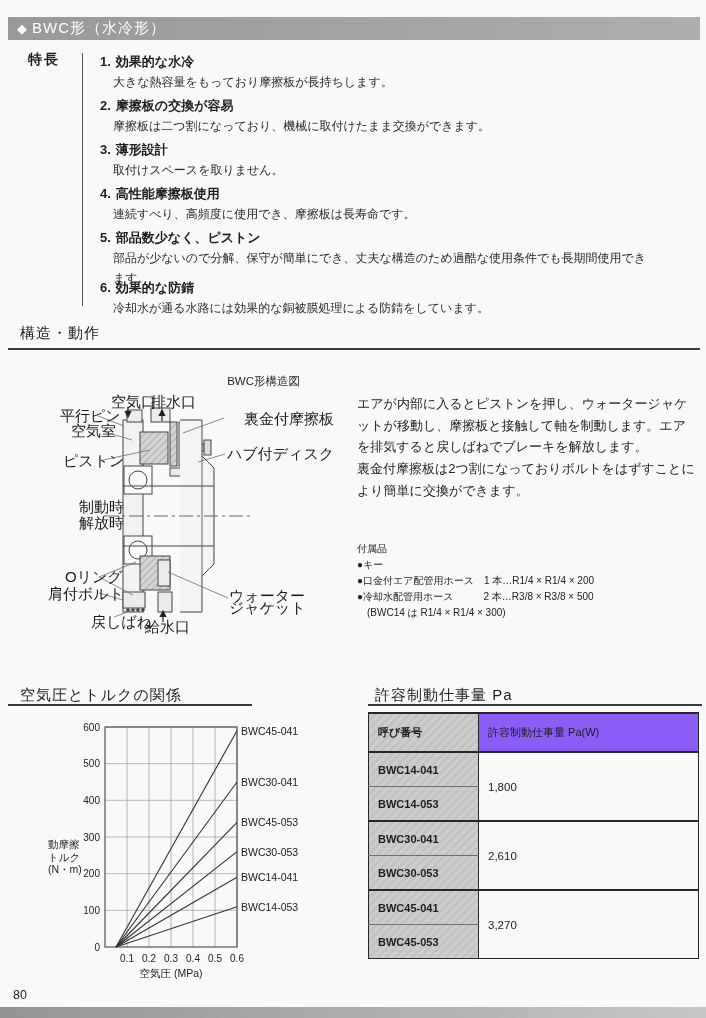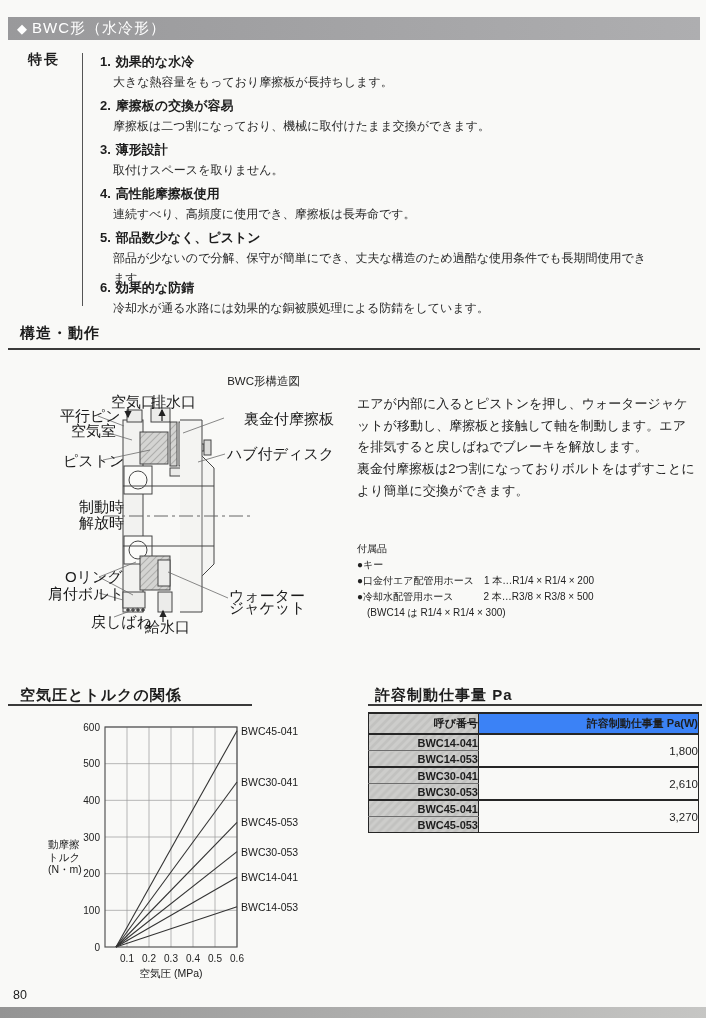--- a/index.html
+++ b/index.html
@@ -14,21 +14,21 @@
 
   
   .feat-label{position:absolute;left:28px;top:51px;font-size:14px;font-weight:bold;letter-spacing:2px;}
   .feat-divider{position:absolute;left:82px;top:53px;width:1px;height:253px;background:#555;}
   .feat{position:absolute;left:100px;width:596px;}
   .feat-h{font-size:13px;font-weight:bold;line-height:20px;}
   .feat-h .ft{margin-left:5px;}
   .feat-b{font-size:12px;line-height:20px;margin-left:13px;max-width:534px;color:#2a2a2a;}
 
   
-  .sec-h{position:absolute;font-size:15px;font-weight:bold;letter-spacing:1px;text-align:right;}
+  .sec-h{position:absolute;font-size:15px;font-weight:normal;letter-spacing:1px;text-align:right;}
   .rule{position:absolute;height:1.5px;background:#3a3a3a;}
 
   
   .diagram{position:absolute;left:20px;top:360px;width:340px;height:330px;}
   .diag-title{position:absolute;left:0;top:14px;width:280px;text-align:right;font-size:11.5px;font-weight:normal;}
   .dlabel{position:absolute;font-size:15px;color:#1a1a1a;white-space:nowrap;line-height:12px;}
 
   
   .desc{position:absolute;left:357px;top:393px;width:340px;font-size:13px;line-height:21.7px;color:#222;}
   .desc p{margin:0;}
@@ -42,24 +42,24 @@
   .sline{fill:none;stroke:#333;stroke-width:1.1;}
   .tick{font-size:10px;fill:#222;}
   .tx{text-anchor:middle;}
   .ty{text-anchor:end;}
   .slabel{font-size:10.5px;fill:#1a1a1a;}
   .alabel{font-size:10.5px;fill:#1a1a1a;}
   .ax{text-anchor:middle;}
 
   
   table.work{position:absolute;left:368px;top:712px;width:330px;border-collapse:collapse;table-layout:fixed;}
-  table.work th,table.work td{border:1.5px solid #262626;padding:0;text-align:right;overflow:hidden;}
+  table.work th,table.work td{border:1.5px solid #262626;padding:9px;text-align:left;overflow:hidden;}
   table.work thead th{height:19px;border-top-width:2px;border-bottom-width:2px;font-size:11px;}
   th.c1h{background:repeating-linear-gradient(135deg,#cdcdcb 0 3px,#c2c2c0 3px 6px);font-weight:bold;}
-  th.c2h{background:#3b82f6;font-weight:bold;}
+  th.c2h{background:#8b5cf6;font-weight:normal;}
   td.model{height:15px;background:repeating-linear-gradient(135deg,#cdcdcb 0 3px,#c2c2c0 3px 6px);
     font-weight:bold;font-size:11px;}
   td.model.thin{border-bottom:1px solid #6e6e6e;}
   td.val{background:#f9f9f7;font-size:11.5px;}
   tr.grp td{border-top-width:2px;}
 
   .pagenum{position:absolute;left:13px;top:988px;font-size:12.5px;}
   .bottom-edge{position:absolute;left:0;top:1007px;width:706px;height:11px;
     background:linear-gradient(to right,#949494,#c6c6c4);}
 </style>

